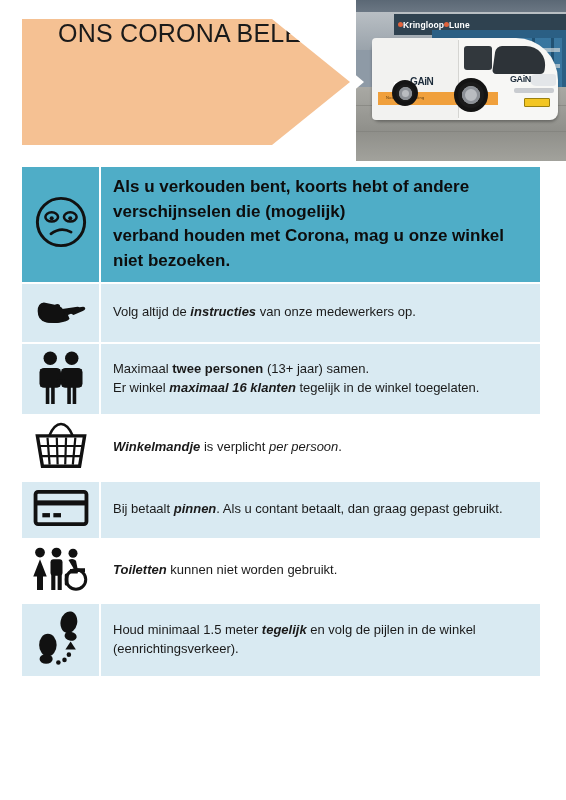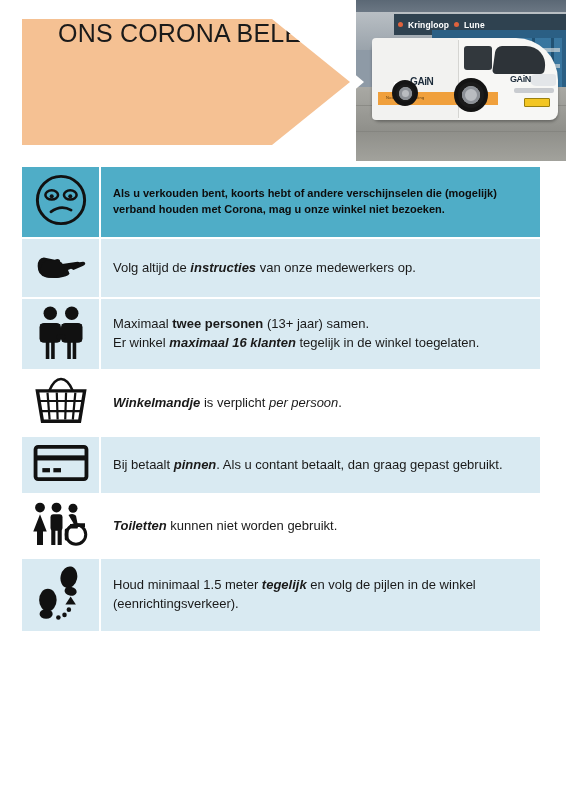--- a/index.html
+++ b/index.html
@@ -37,21 +37,21 @@
     position: absolute; left: 0; top: 0; width: 100%; height: 26px;
     background: linear-gradient(#5b6875, #7d8894);
   }
   .photo-facade {
     position: absolute; left: 0; top: 12px; width: 100%; height: 38px;
     background: linear-gradient(#b9bfc4, #9aa3ab);
   }
   .photo-signboard {
     position: absolute; left: 38px; top: 14px; width: 172px; height: 21px;
     background: #2f4250;
-    display: flex; align-items: center; padding-left: 4px; gap: 5px;
+    display: flex; align-items: center; padding-left: 4px; 
   }
   .sign-dot {
     width: 5px; height: 5px; border-radius: 50%; background: #e0623c;
     flex: 0 0 auto;
   }
   .sign-word {
     font-size: 8.5px; font-weight: bold; color: #ffffff;
     letter-spacing: .1px; white-space: nowrap;
   }
   .photo-shopfront {
@@ -190,21 +190,21 @@
     line-height: 1.45;
     color: #1a1a1a;
   }
   tr.row-alt td { background: #D9EAF2; }
   tr.row-plain td { background: #ffffff; }
   tr.row-highlight td {
     background: #4FADC7;
     color: #0d0d0d;
     font-weight: bold;
   }
-  tr.row-highlight td.text-cell { font-size: 11px; }
+  tr.row-highlight td.text-cell { font-size: 17px; }
   .rules b { font-weight: bold; }
   .rules i { font-style: italic; }
   .rules .bi { font-weight: bold; font-style: italic; }
 
   
   .ico { display:inline-block; line-height:0; }
 </style>
 </head>
 <body>
 

